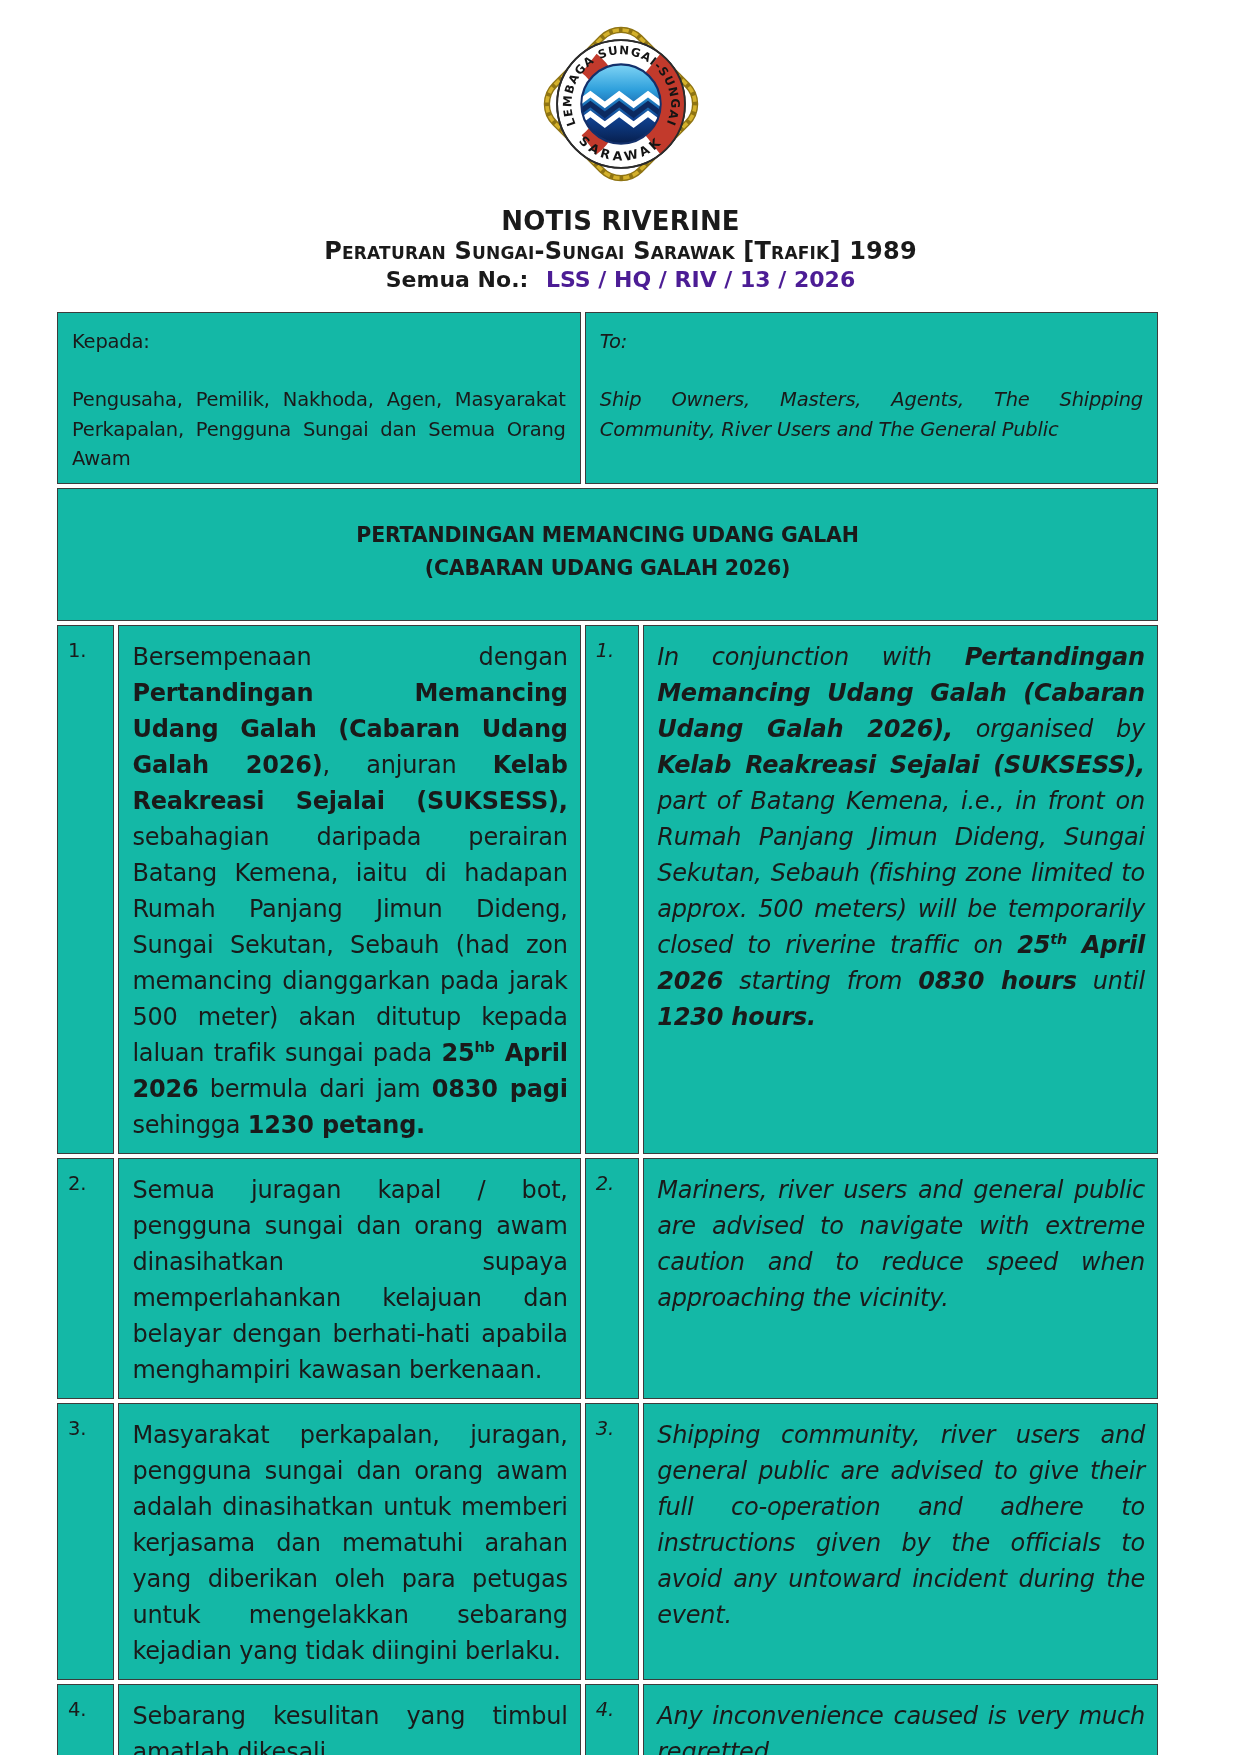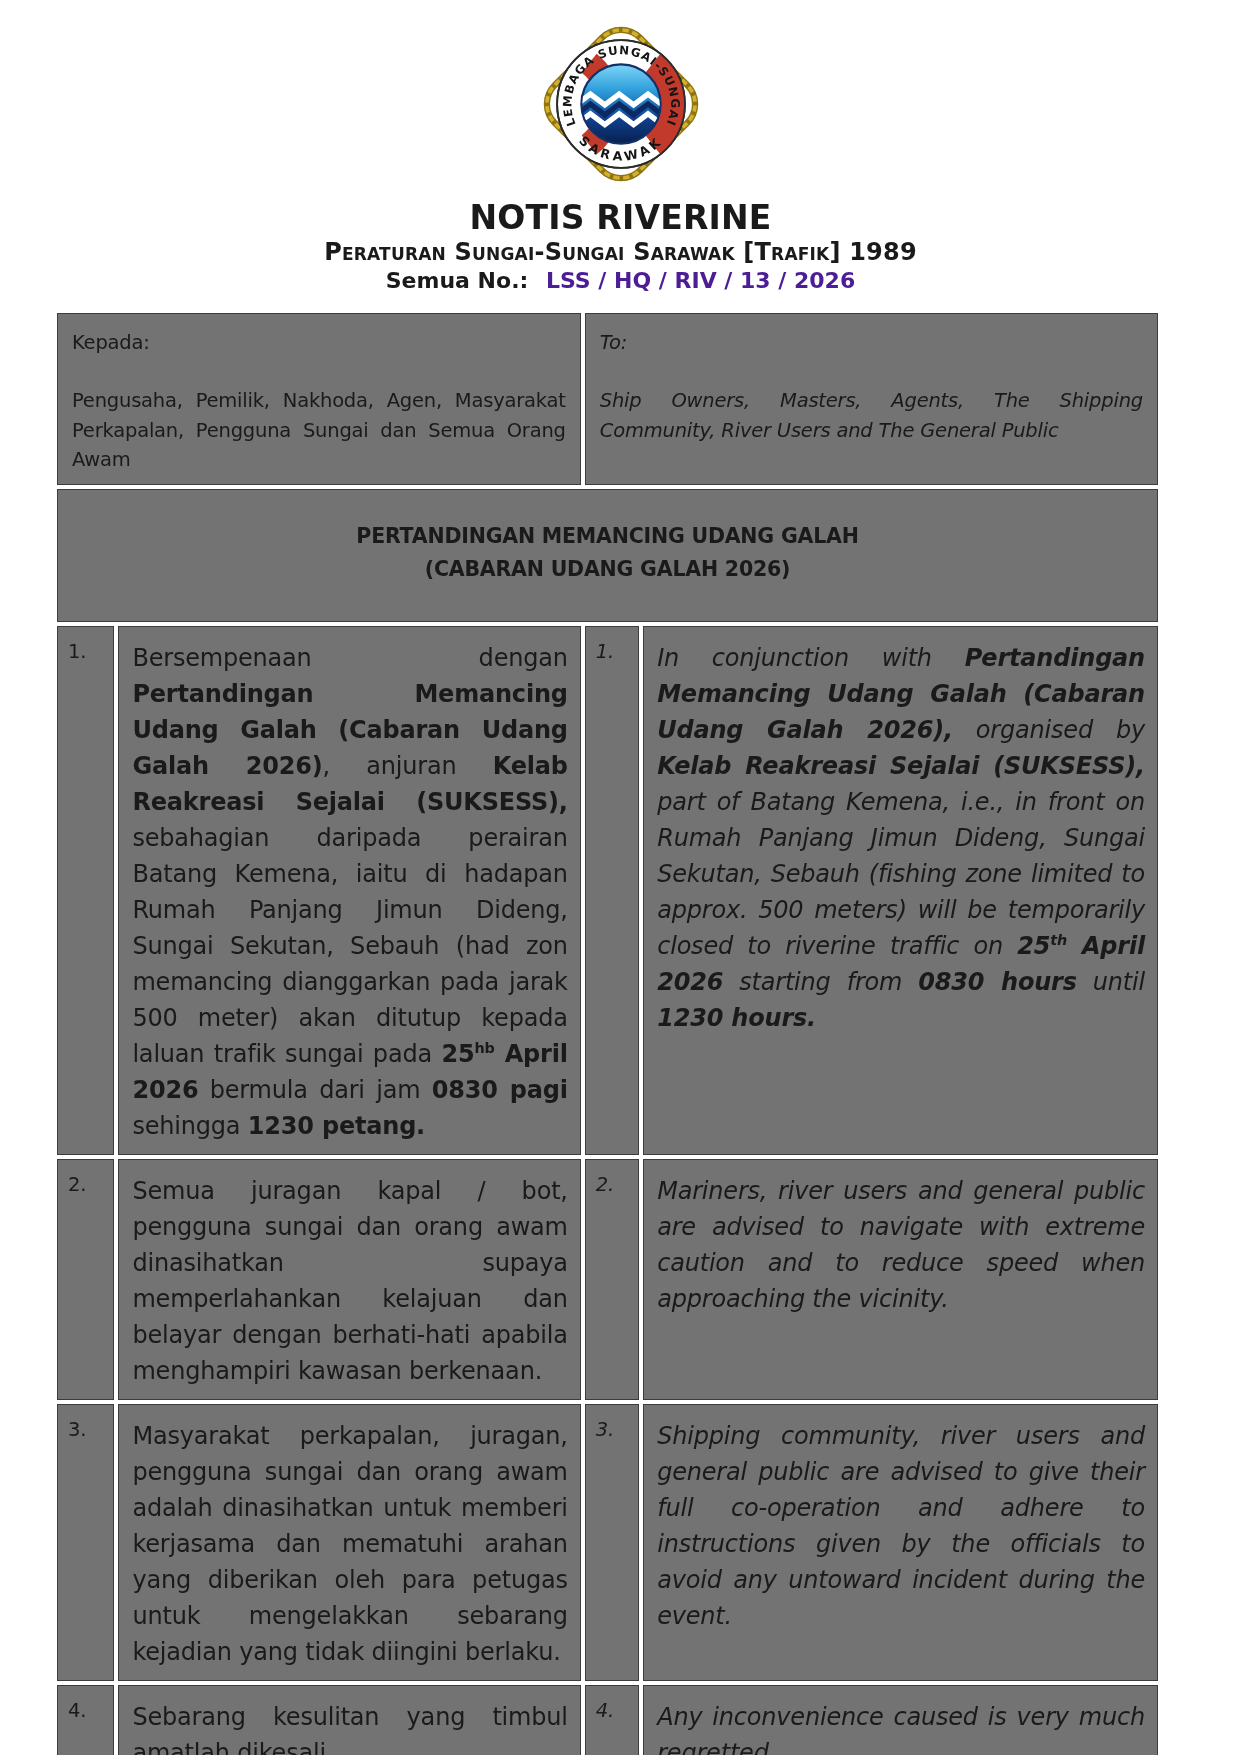--- a/index.html
+++ b/index.html
@@ -6,31 +6,31 @@
   body{
     width:1241px;height:1755px;overflow:hidden;background:#ffffff;color:#1a1a1a;
     font-family:"DejaVu Sans","Liberation Sans",sans-serif;
     -webkit-font-smoothing:antialiased;
   }
   .page{position:relative;width:1241px;height:1755px;}
 
   
   .header{padding-top:14px;text-align:center;}
   .logo{display:block;margin:0 auto;width:184px;height:180px;}
-  .title1{font-size:33px;font-weight:bold;margin-top:4px;letter-spacing:0.2px;}
+  .title1{font-size:26px;font-weight:bold;margin-top:12px;letter-spacing:0.2px;}
   .title2{font-size:24px;font-weight:bold;font-variant:small-caps;letter-spacing:0.2px;margin-top:1px;}
   .title3{font-size:22px;font-weight:bold;margin-top:2px;}
   .title3 .no-value{margin-left:10px;}
 
   
   table.notice{
     border-collapse:separate;border-spacing:4px;table-layout:fixed;
     margin:16px 0 0 53px;width:1109px;
   }
-  td.cell{border:1.5px solid #3c3c3c;vertical-align:top;background:#737373;}
+  td.cell{border:1.5px solid #3c3c3c;vertical-align:top;background:#14b8a6;}
   col.c-num1{width:57px;}  col.c-my{width:459px;}
   col.c-num2{width:54px;}  col.c-en{width:511px;}
 
   .addr{padding:14px 14px 10px 14px;font-size:19.5px;line-height:1.5;letter-spacing:-0.2px;}
   .addr .addr-label{margin-bottom:29px;}
   .addr p{margin:0;text-align:justify;}
   .en{font-style:italic;}
 
   tr.h-addr td{height:142px;}
   td.title-cell{height:100px;text-align:center;font-weight:bold;font-size:20.5px;line-height:1.6;padding-top:30px;letter-spacing:-0.2px;}

